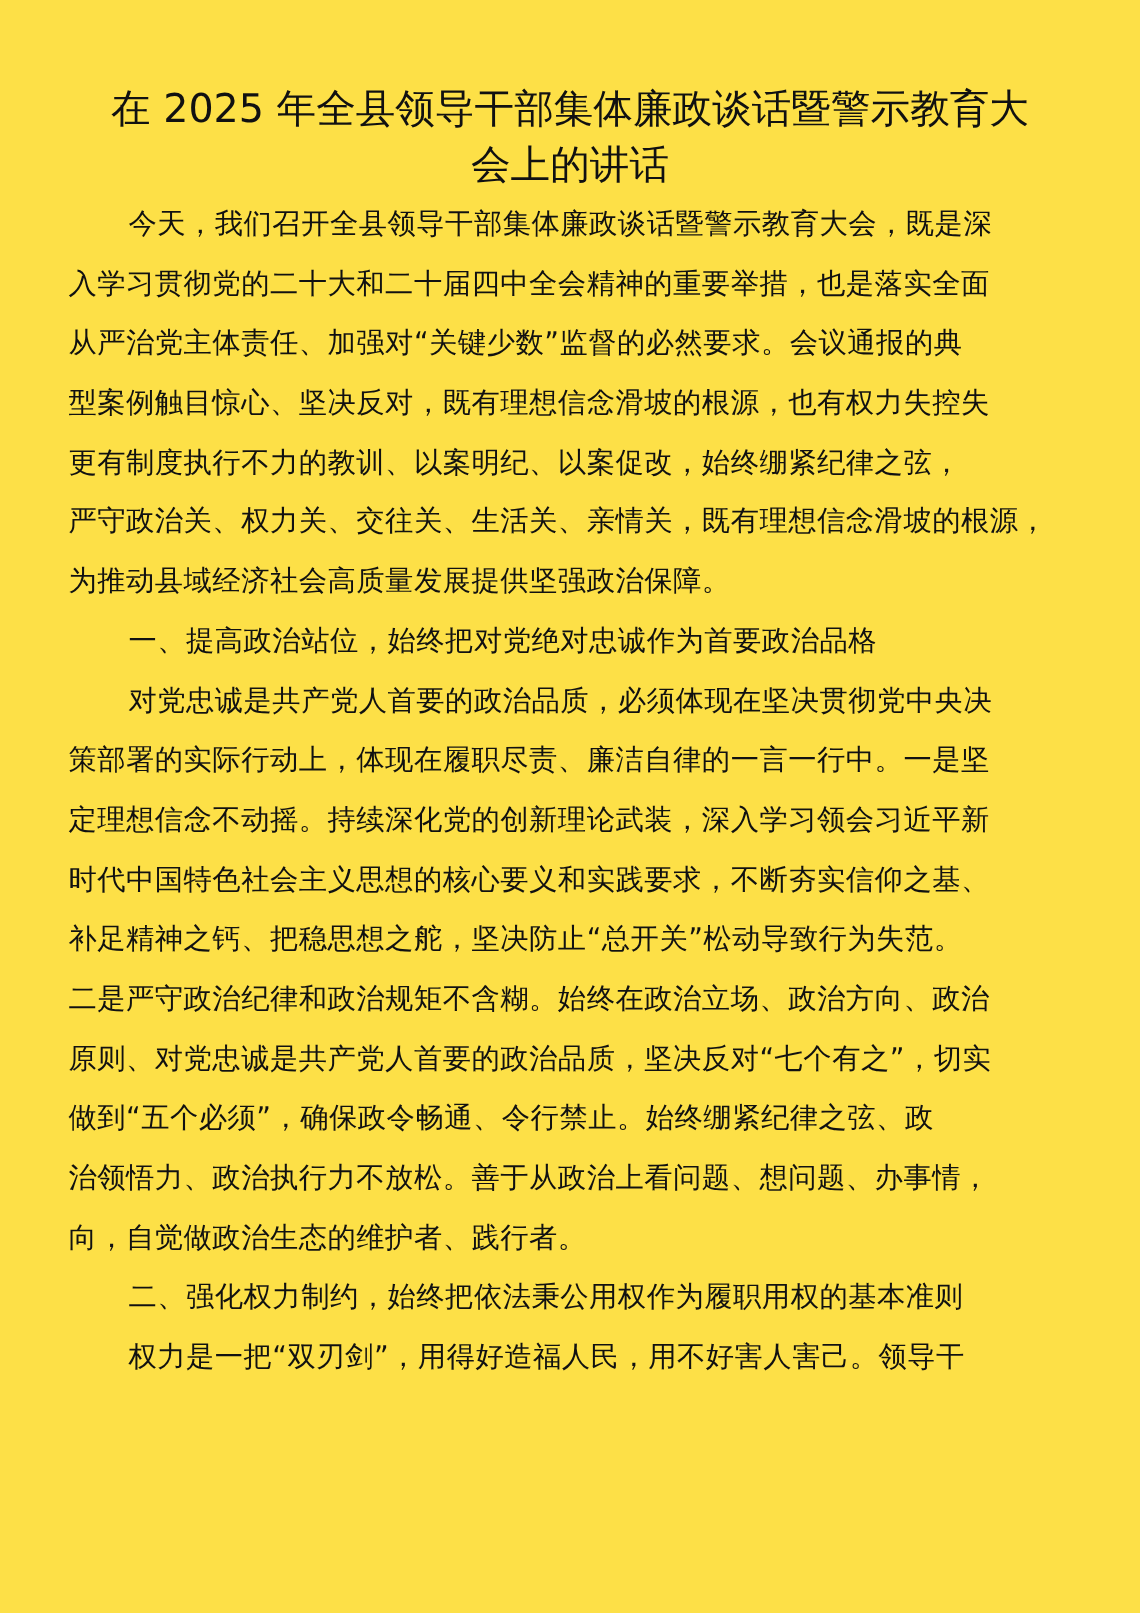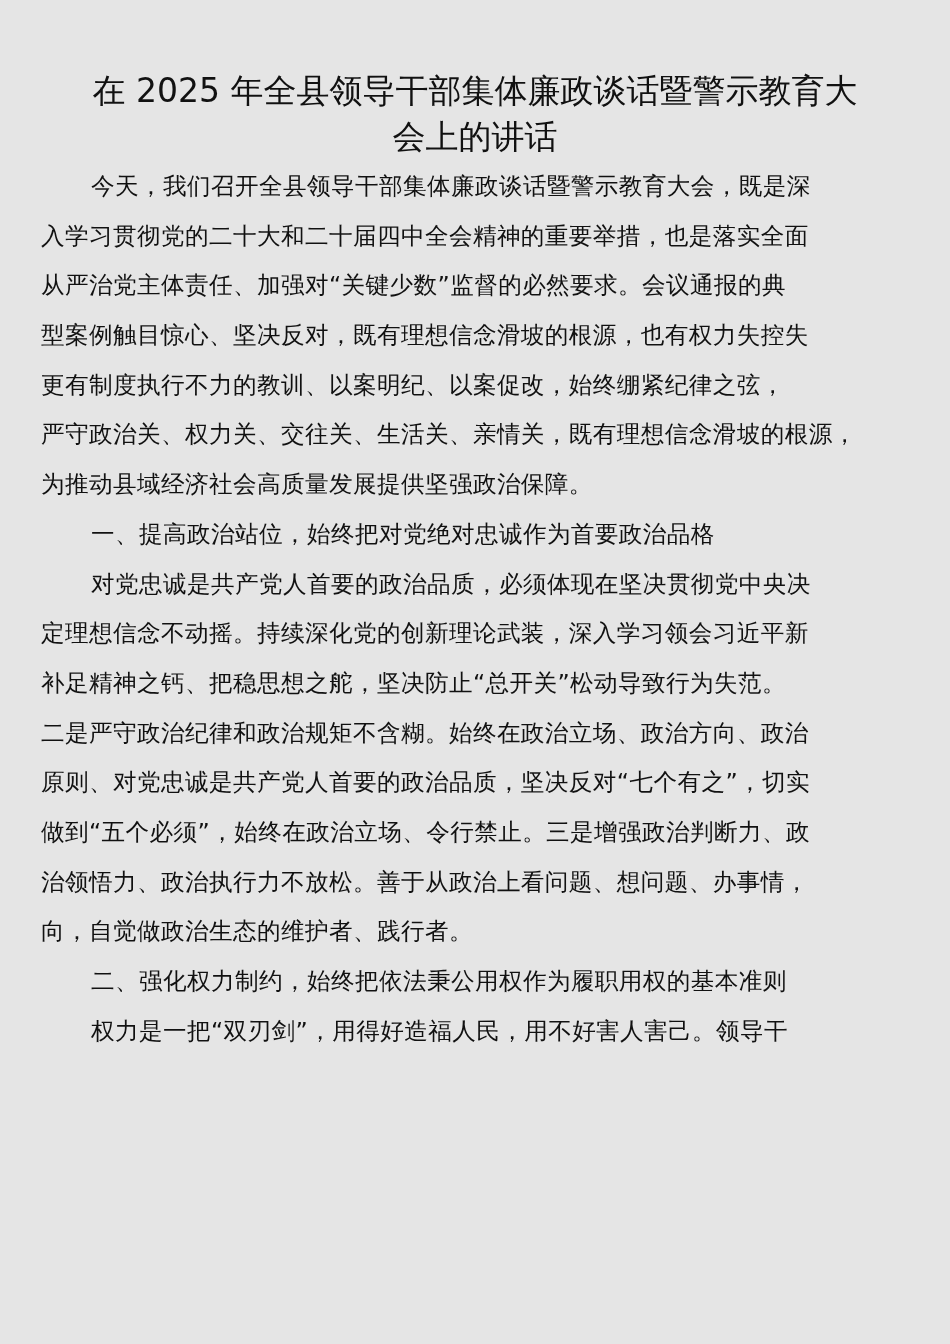--- a/index.html
+++ b/index.html
@@ -14,41 +14,41 @@
       overflow: hidden;
       font-family: "DejaVu Sans", "Liberation Sans", sans-serif;
       color: #111111;
     }
     .page {
       position: absolute;
       left: 0;
       top: 0;
       width: 950px;
       height: 1344px;
-      background: #e5e5e5;
+      background: #fde047;
     }
     .title {
       position: absolute;
       left: 40px;
       width: 870px;
       top: 68px;
       text-align: center;
       font-size: 33px;
       line-height: 46px;
       font-weight: normal;
       color: #111111;
       margin: 0;
     }
     .title .tline {
       display: block;
       white-space: nowrap;
     }
     .body-text {
       position: absolute;
-      left: 41px;
+      left: 57px;
       top: 162px;
       width: 840px;
     }
     .line {
       display: block;
       height: 49.7px;
       line-height: 49.7px;
       font-size: 23.6px;
       white-space: nowrap;
       color: #111111;
@@ -72,25 +72,27 @@
     <span class="line">入学习贯彻党的二十大和二十届四中全会精神的重要举措，也是落实全面</span>
     <span class="line">从严治党主体责任、加强对“关键少数”监督的必然要求。会议通报的典</span>
     <span class="line">型案例触目惊心、坚决反对，既有理想信念滑坡的根源，也有权力失控失</span>
     <span class="line">更有制度执行不力的教训、以案明纪、以案促改，始终绷紧纪律之弦，</span>
     <span class="line">严守政治关、权力关、交往关、生活关、亲情关，既有理想信念滑坡的根源，</span>
     <span class="line">为推动县域经济社会高质量发展提供坚强政治保障。</span>
 
     <span class="line indent">一、提高政治站位，始终把对党绝对忠诚作为首要政治品格</span>
 
     <span class="line indent">对党忠诚是共产党人首要的政治品质，必须体现在坚决贯彻党中央决</span>
+    <span class="line">策部署的实际行动上，体现在履职尽责、廉洁自律的一言一行中。一是坚</span>
     <span class="line">定理想信念不动摇。持续深化党的创新理论武装，深入学习领会习近平新</span>
+    <span class="line">时代中国特色社会主义思想的核心要义和实践要求，不断夯实信仰之基、</span>
     <span class="line">补足精神之钙、把稳思想之舵，坚决防止“总开关”松动导致行为失范。</span>
     <span class="line">二是严守政治纪律和政治规矩不含糊。始终在政治立场、政治方向、政治</span>
     <span class="line">原则、对党忠诚是共产党人首要的政治品质，坚决反对“七个有之”，切实</span>
-    <span class="line">做到“五个必须”，始终在政治立场、令行禁止。三是增强政治判断力、政</span>
+    <span class="line">做到“五个必须”，确保政令畅通、令行禁止。始终绷紧纪律之弦、政</span>
     <span class="line">治领悟力、政治执行力不放松。善于从政治上看问题、想问题、办事情，</span>
     <span class="line">向，自觉做政治生态的维护者、践行者。</span>
 
     <span class="line indent">二、强化权力制约，始终把依法秉公用权作为履职用权的基本准则</span>
 
     <span class="line indent">权力是一把“双刃剑”，用得好造福人民，用不好害人害己。领导干</span>
   </div>
 </div>
 
 </body></html>

